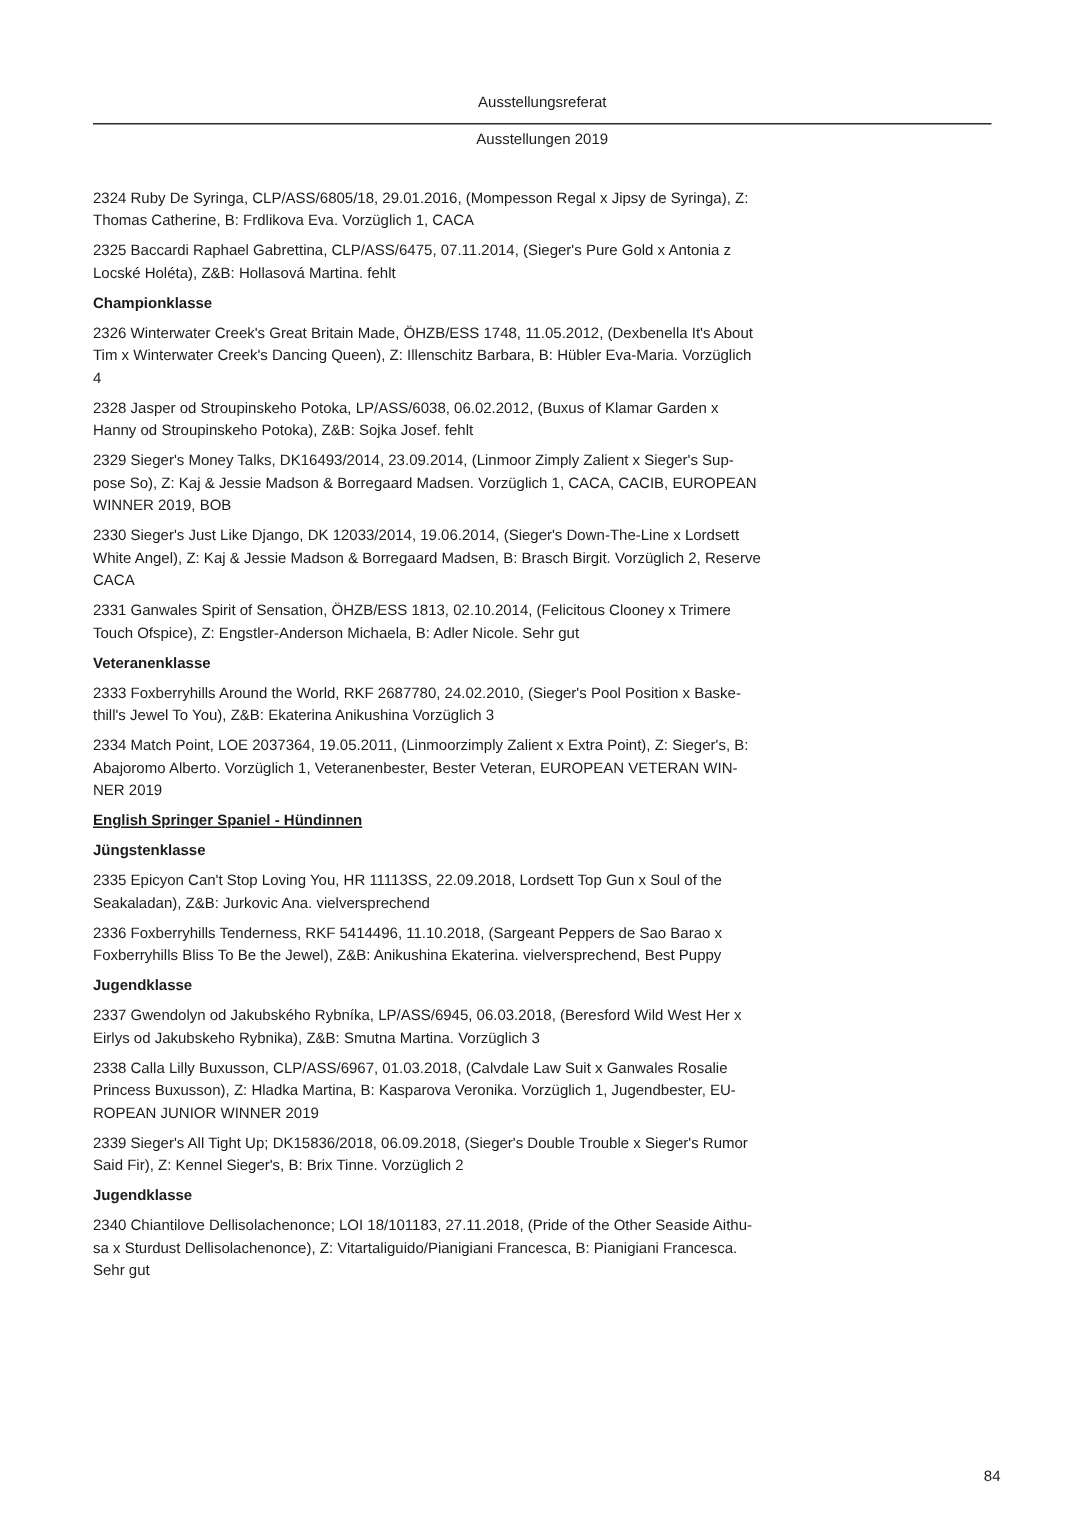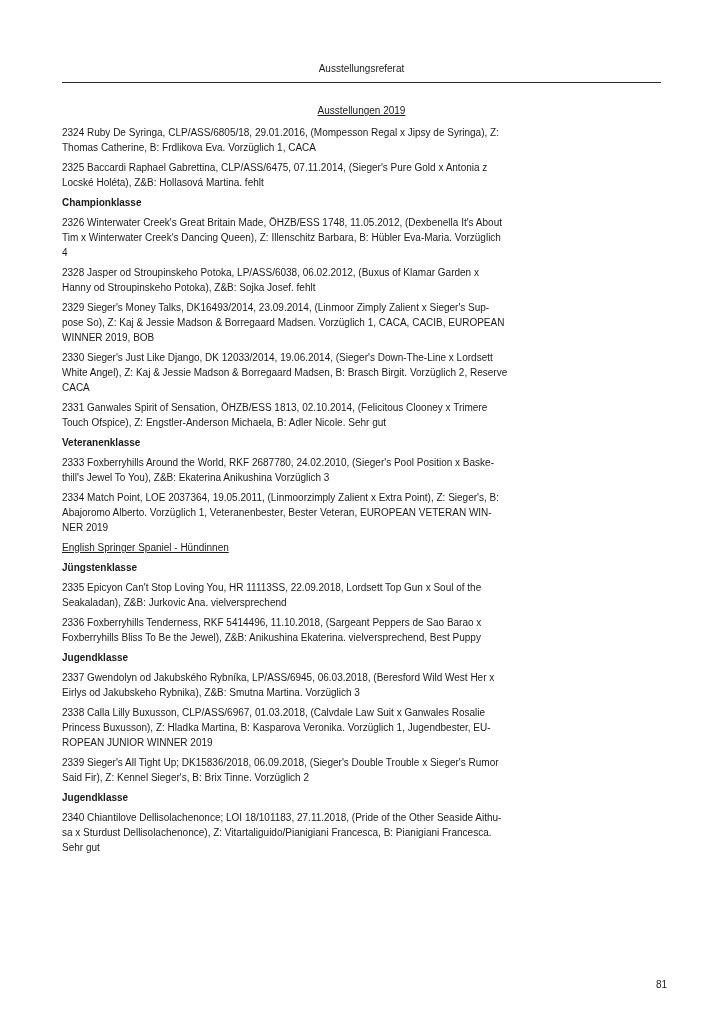--- a/index.html
+++ b/index.html
@@ -26,39 +26,38 @@
     margin-bottom: 6px;
   }
   .header-rule {
     border: 0;
     border-top: 1.5px solid #2a2a2a;
     height: 0;
     width: 100%;
   }
   .header-subtitle {
     line-height: 15px;
-    margin-top: 20px;
-    text-decoration: underline;
+    margin-top: 3px;
   }
   .content {
     position: absolute;
     top: 125px;
     left: 62px;
     width: 600px;
   }
   .content p {
     white-space: pre-line;
     line-height: 15px;
     margin: 0 0 5px 0;
   }
   .class-heading {
     font-weight: bold;
   }
   .breed-heading {
-    font-weight: normal;
+    font-weight: bold;
     text-decoration: underline;
   }
   .footer {
     position: absolute;
     top: 977px;
     right: 55px;
   }
   .page-number {
     line-height: 15px;
   }
@@ -113,16 +112,16 @@
 ROPEAN JUNIOR WINNER 2019</p>
     <p class="entry">2339 Sieger's All Tight Up; DK15836/2018, 06.09.2018, (Sieger's Double Trouble x Sieger's Rumor
 Said Fir), Z: Kennel Sieger's, B: Brix Tinne. Vorzüglich 2</p>
     <p class="class-heading">Jugendklasse</p>
     <p class="entry">2340 Chiantilove Dellisolachenonce; LOI 18/101183, 27.11.2018, (Pride of the Other Seaside Aithu-
 sa x Sturdust Dellisolachenonce), Z: Vitartaliguido/Pianigiani Francesca, B: Pianigiani Francesca.
 Sehr gut</p>
   </div>
 
   <div class="footer">
-    <span class="page-number">81</span>
+    <span class="page-number">84</span>
   </div>
 
 </div>
 
 </body></html>

